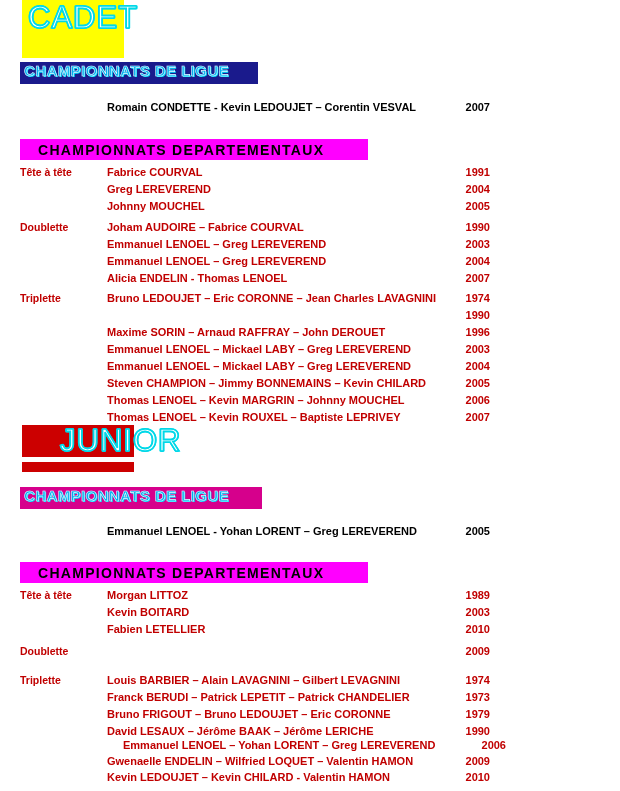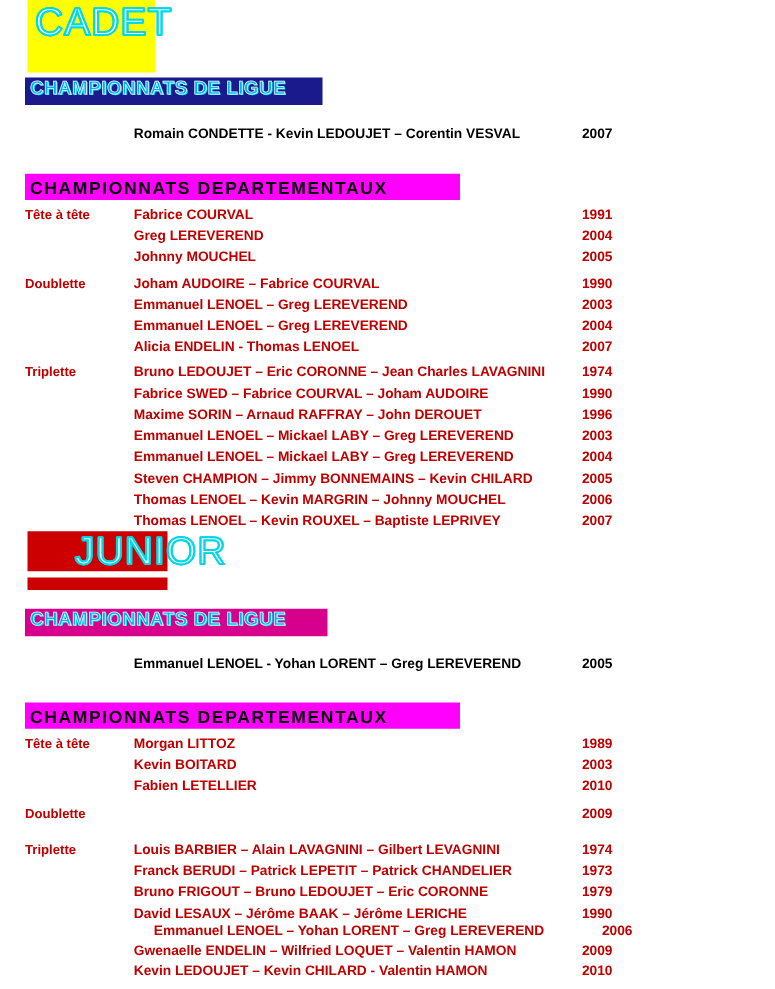--- a/index.html
+++ b/index.html
@@ -111,21 +111,21 @@
     background: #d6008c;
   }
 
   
   .dept-bar {
     position: absolute;
     height: 21px;
     background: #ff00ff;
     display: flex;
     align-items: center;
-    padding-left: 4px;
+    padding-left: 18px;
     box-sizing: border-box;
   }
   .dept-bar .dept-text {
     font-family: "Liberation Sans", sans-serif;
     font-weight: bold;
     font-size: 14px;
     letter-spacing: 1.3px;
     color: #000000;
     white-space: nowrap;
   }
@@ -234,21 +234,20 @@
     <span class="names">Alicia ENDELIN - Thomas LENOEL</span>
     <span class="year">2007</span>
   </div>
 
   <div class="row" style="top:292px;">
     <span class="cat">Triplette</span>
     <span class="names">Bruno LEDOUJET – Eric CORONNE – Jean Charles LAVAGNINI</span>
     <span class="year">1974</span>
   </div>
   <div class="row" style="top:309px;">
-    <span class="names">Fabrice SWED – Fabrice COURVAL – Joham AUDOIRE</span>
     <span class="year">1990</span>
   </div>
   <div class="row" style="top:326px;">
     <span class="names">Maxime SORIN – Arnaud RAFFRAY – John DEROUET</span>
     <span class="year">1996</span>
   </div>
   <div class="row" style="top:343px;">
     <span class="names">Emmanuel LENOEL – Mickael LABY – Greg LEREVEREND</span>
     <span class="year">2003</span>
   </div>

